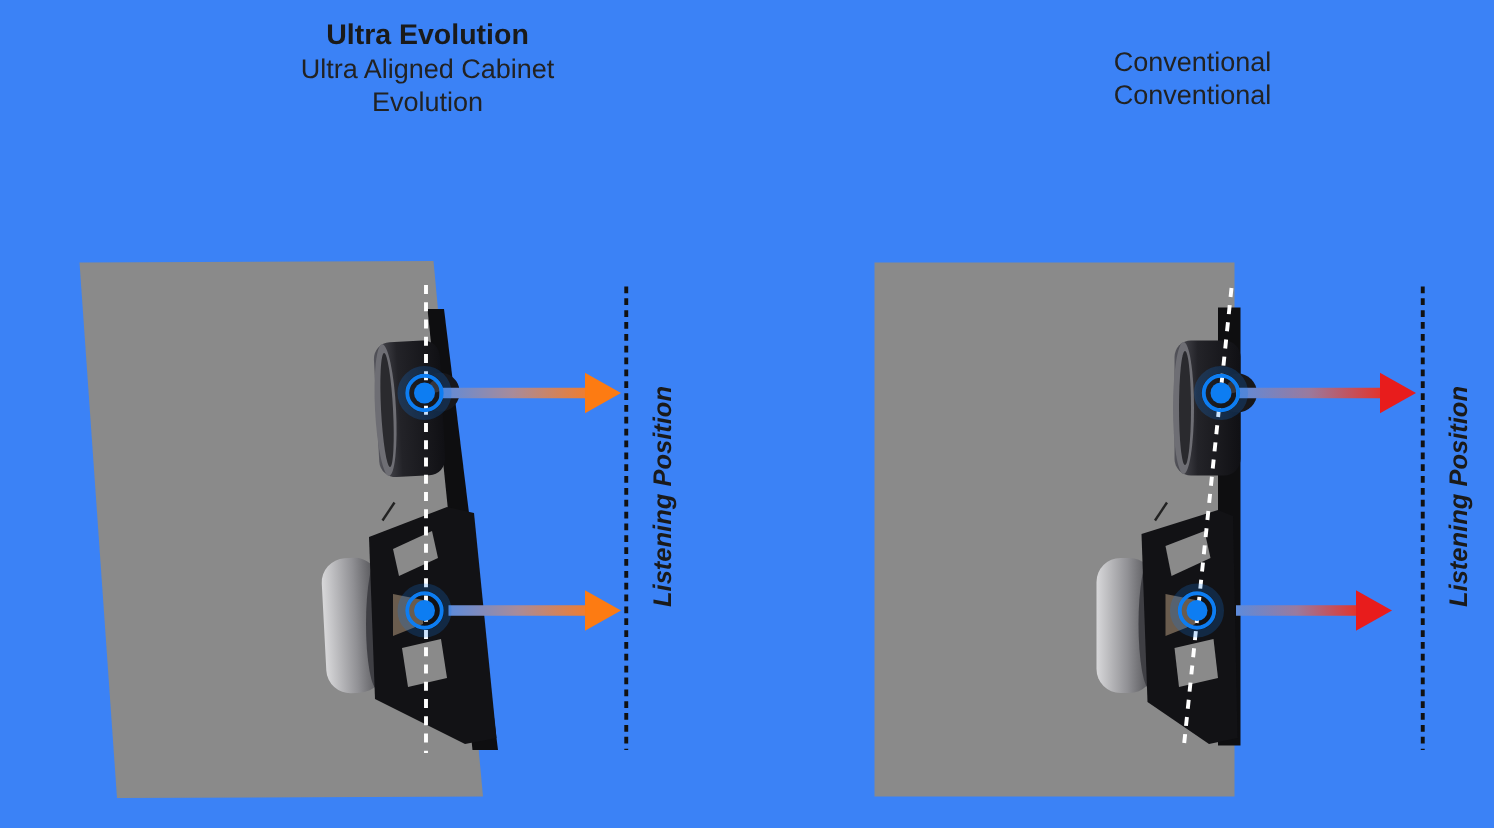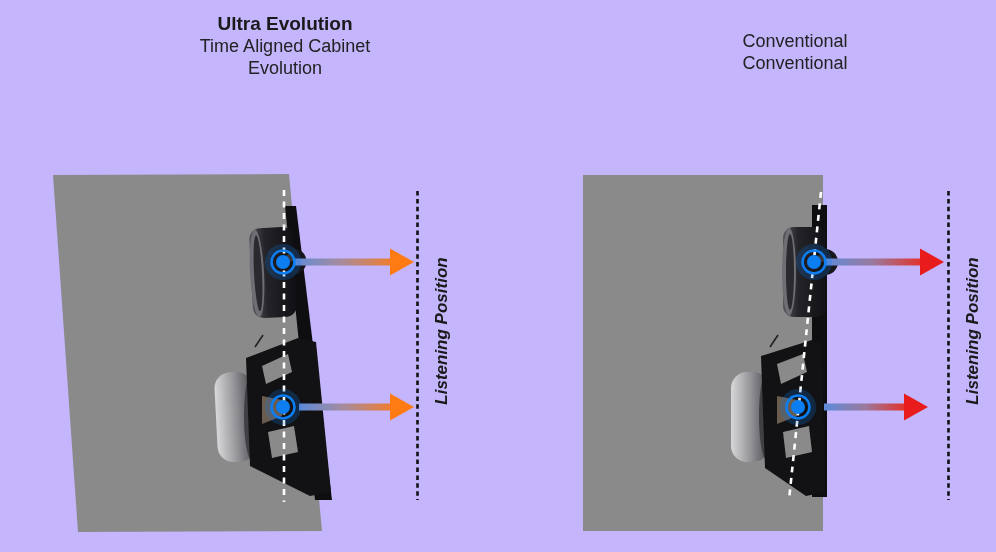--- a/index.html
+++ b/index.html
@@ -1,17 +1,17 @@
 <!DOCTYPE html>
 <html><head>
 <meta charset="utf-8">
 <style>
   html,body{margin:0;padding:0;background:#ffffff;}
   #stage{
-    position:relative;width:996px;height:552px;background:#c4b5fd;overflow:hidden;
+    position:relative;width:996px;height:552px;background:#3b82f6;overflow:hidden;
     font-family:"Liberation Sans",sans-serif;color:#1a1a1a;
   }
   .title{position:absolute;text-align:center;line-height:22px;}
   .title .t-bold{font-weight:700;font-size:19px;}
   .title .t-reg{font-weight:400;font-size:18px;color:#222;}
   #title-left{left:85px;top:13px;width:400px;}
   #title-right{left:595px;top:30px;width:400px;}
   .listen-label{
     position:absolute;white-space:nowrap;font-style:italic;font-weight:600;font-size:17px;color:#1a1a1a;
     transform:translate(-50%,-50%) rotate(-90deg);
@@ -20,21 +20,21 @@
   #listen-right{left:973px;top:331px;}
   svg{position:absolute;left:0;top:0;}
 </style>
 </head>
 <body>
 
 <div id="stage">
 
   <div class="title" id="title-left">
     <div class="t-bold">Ultra Evolution</div>
-    <div class="t-reg">Time Aligned Cabinet</div>
+    <div class="t-reg">Ultra Aligned Cabinet</div>
     <div class="t-reg">Evolution</div>
   </div>
 
   <div class="title" id="title-right">
     <div class="t-reg">Conventional</div>
     <div class="t-reg">Conventional</div>
   </div>
 
   <svg width="996" height="552" viewBox="0 0 996 552">
     <defs>

